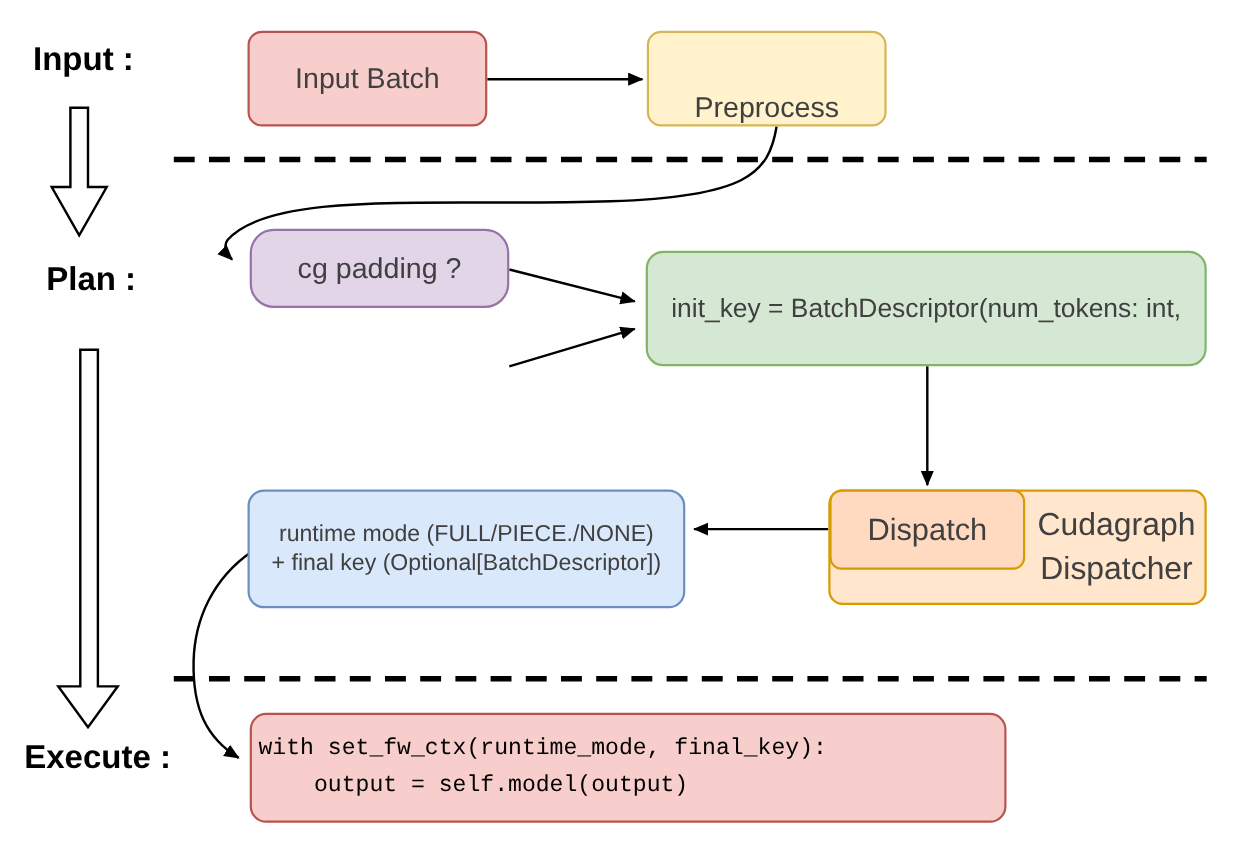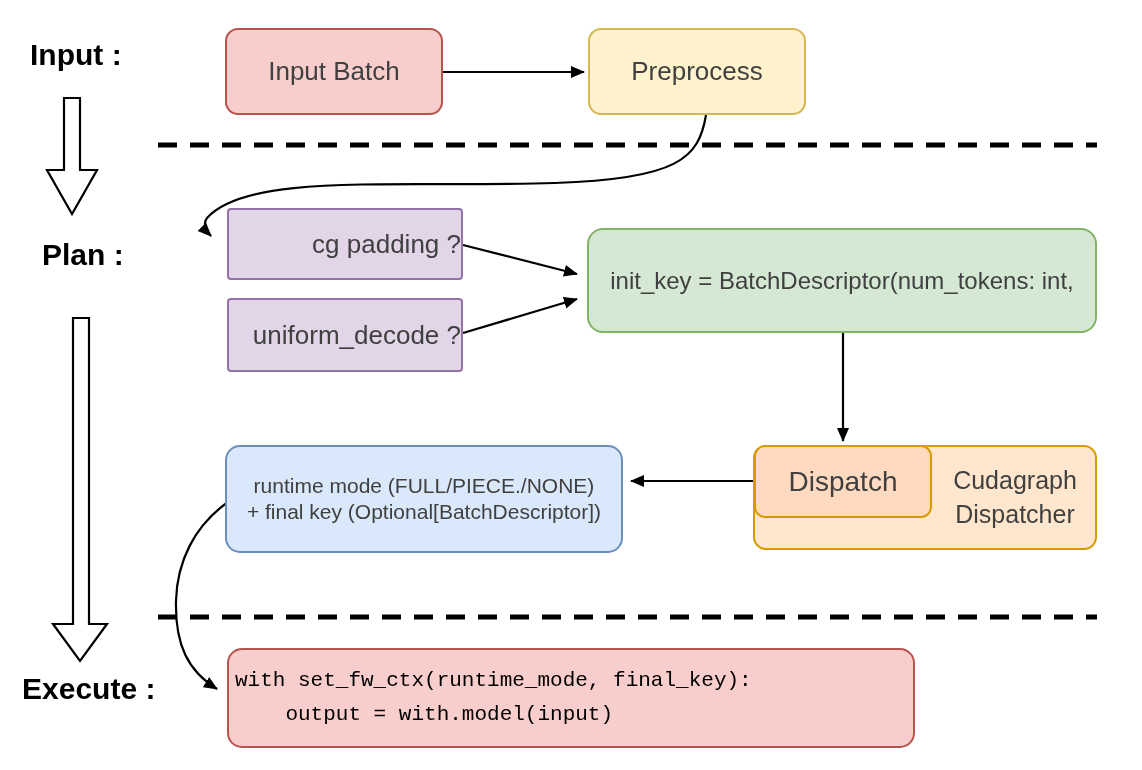--- a/index.html
+++ b/index.html
@@ -34,32 +34,32 @@
     box-sizing: border-box;
     display: flex;
     flex-direction: column;
     align-items: center;
     justify-content: center;
     text-align: center;
     color: #404040;
     line-height: 1.25;
   }
   .node-red    { background: var(--red-fill);    border: 2px solid var(--red-stroke);    border-radius: 13px; }
-  .node-yellow { background: var(--yellow-fill); border: 2px solid var(--yellow-stroke); border-radius: 13px; }
-  .node-purple { background: var(--purple-fill); border: 2px solid var(--purple-stroke); border-radius: 4px; align-items: flex-end; }
+  .node-yellow { background: var(--yellow-fill); border: 2px solid var(--yellow-stroke); border-radius: 13px; justify-content: flex-end; }
+  .node-purple { background: var(--purple-fill); border: 2px solid var(--purple-stroke); border-radius: 22px; }
   .node-green  { background: var(--green-fill);  border: 2px solid var(--green-stroke);  border-radius: 16px; }
   .node-blue   { background: var(--blue-fill);   border: 2px solid var(--blue-stroke);   border-radius: 15px; }
   .node-orange { background: var(--orange-fill); border: 2px solid var(--orange-stroke); border-radius: 13px; }
   .node-dispatch { background: var(--dispatch-fill); border: 2px solid var(--orange-stroke); border-radius: 11px; }
 
   .fs-box { font-size: 26px; }
   .fs-green { font-size: 24px; }
   .fs-blue { font-size: 21px; }
   .fs-dispatch { font-size: 28px; }
-  .fs-cgd { font-size: 25px; line-height: 1.35; }
+  .fs-cgd { font-size: 29px; line-height: 1.35; }
 
   .code-box {
     position: absolute;
     box-sizing: border-box;
     background: var(--red-fill);
     border: 2px solid var(--red-stroke);
     border-radius: 15px;
     font-family: "Liberation Mono", "DejaVu Sans Mono", monospace;
     font-size: 21px;
     line-height: 34px;
@@ -112,23 +112,20 @@
   </div>
 
   <div class="node node-yellow fs-box" style="left:588px; top:28px; width:218px; height:87px;">
     <span>Preprocess</span>
   </div>
 
   <div class="node node-purple fs-box" style="left:227px; top:208px; width:236px; height:72px;">
     <span>cg padding ?</span>
   </div>
 
-  <div class="node node-purple fs-box" style="left:227px; top:298px; width:236px; height:74px;">
-    <span>uniform_decode ?</span>
-  </div>
 
   <div class="node node-green fs-green" style="left:587px; top:228px; width:510px; height:105px;">
     <span>init_key = BatchDescriptor(num_tokens: int,</span>
   </div>
 
   <div class="node node-blue fs-blue" style="left:225px; top:445px; width:398px; height:108px;">
     <span>runtime mode (FULL/PIECE./NONE)</span>
     <span>+ final key (Optional[BatchDescriptor])</span>
   </div>
 
@@ -138,16 +135,16 @@
     <span>Cudagraph</span>
     <span>Dispatcher</span>
   </div>
 
   <div class="node node-dispatch fs-dispatch" style="left:754px; top:445px; width:178px; height:73px;">
     <span>Dispatch</span>
   </div>
 
   <div class="code-box" style="left:227px; top:648px; width:688px; height:100px;">
     <div class="code-line">with set_fw_ctx(runtime_mode, final_key):</div>
-    <div class="code-line">    output = with.model(input)</div>
+    <div class="code-line">    output = self.model(output)</div>
   </div>
 
 </div>
 
 </body></html>

